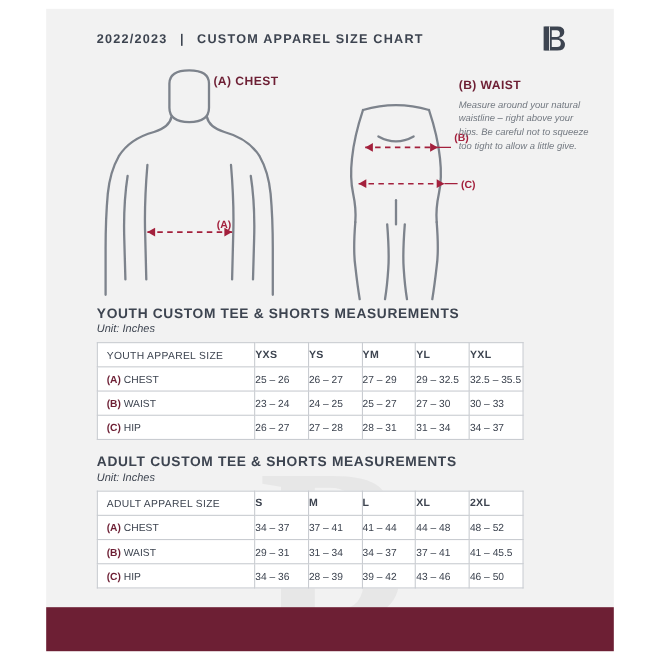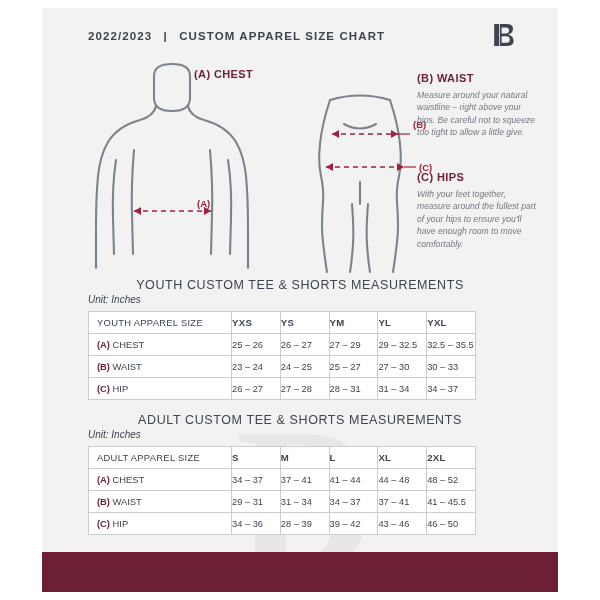--- a/index.html
+++ b/index.html
@@ -125,23 +125,22 @@
   .note-waist { left: 375px; top: 18px; width: 120px; }
   .note-hips  { left: 375px; top: 117px; width: 120px; }
 
   
   .section {
     position: absolute;
     left: 46px;
     width: 424px;
   }
   .sect-title {
-    text-align: center;
     font-size: 12.5px;
-    font-weight: normal;
+    font-weight: bold;
     letter-spacing: 0.6px;
     color: #3d4450;
   }
   .sect-unit {
     text-align: left;
     font-size: 10px;
     font-style: italic;
     color: #3d4450;
     margin-top: 2px;
     margin-bottom: 6px;
@@ -271,24 +270,20 @@
 
       <div class="note note-chest">
         <div class="note-title">(A) CHEST</div>
       </div>
 
       <div class="note note-waist">
         <div class="note-title">(B) WAIST</div>
         <div class="note-body">Measure around your natural waistline – right above your hips. Be careful not to squeeze too tight to allow a little give.</div>
       </div>
 
-      <div class="note note-hips">
-        <div class="note-title">(C) HIPS</div>
-        <div class="note-body">With your feet together, measure around the fullest part of your hips to ensure you'll have enough room to move comfortably.</div>
-      </div>
     </div>
 
     <div class="section" style="top:270px;">
       <div class="sect-title">YOUTH CUSTOM TEE &amp; SHORTS MEASUREMENTS</div>
       <div class="sect-unit">Unit: Inches</div>
       <table>
         <thead>
           <tr>
             <th class="rowhead lbl">YOUTH APPAREL SIZE</th>
             <th class="colhead">YXS</th>

